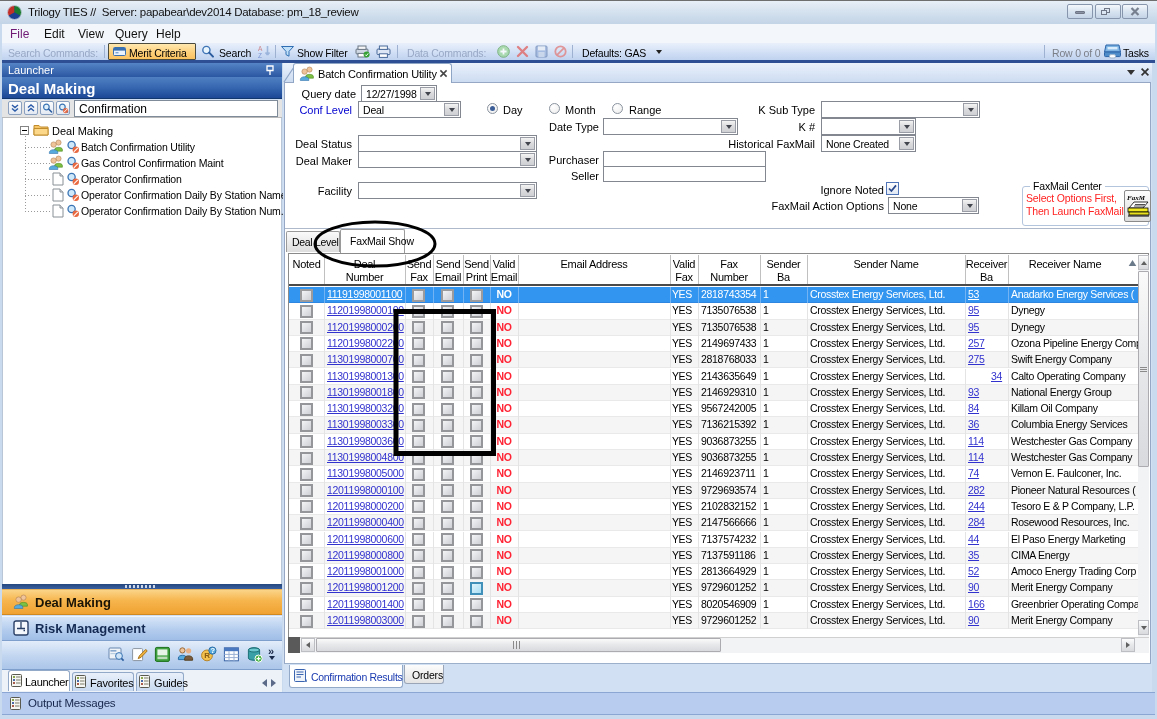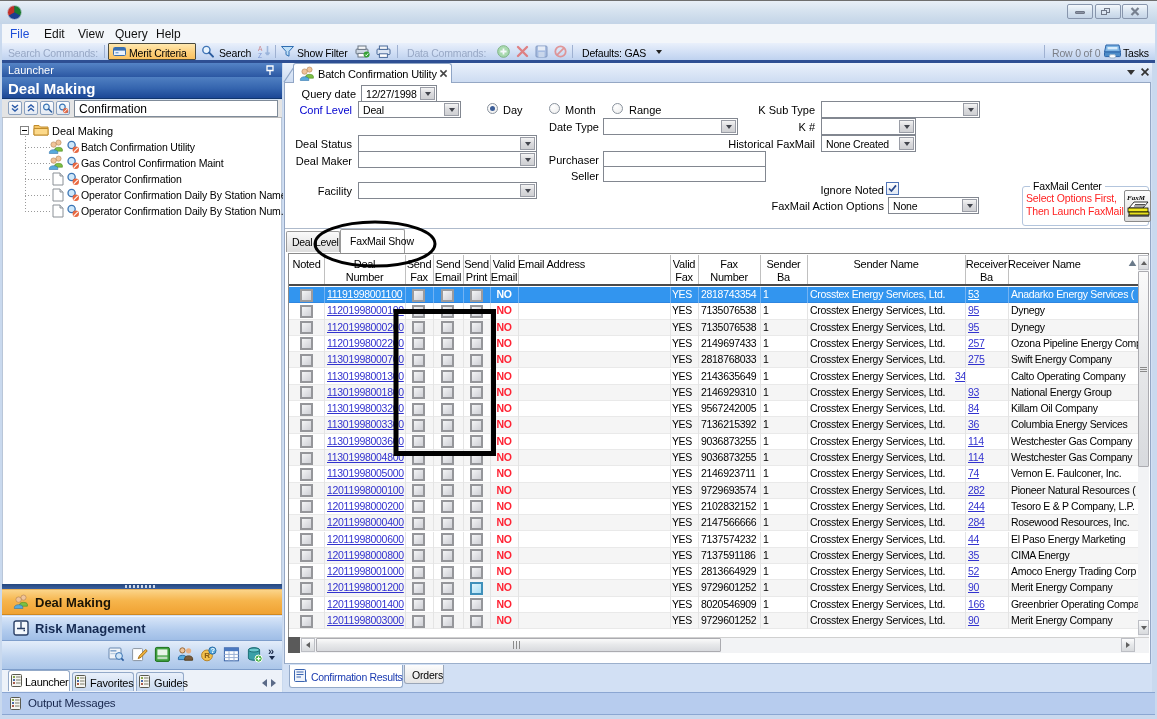--- a/index.html
+++ b/index.html
@@ -32,33 +32,34 @@
 <div class="abs" style="left:0;top:0;width:1157px;height:719px;background:#c9d9ee">
 
 <div class="abs" style="left:0;top:0;width:1157px;height:24px;background:linear-gradient(#e8eff7,#d5e2ef 45%,#c3d4e7);border-top:1px solid #6e6e6e"></div>
 <svg class="abs" style="left:7px;top:5px" width="15" height="15" viewBox="0 0 15 15">
  <circle cx="7.5" cy="7.5" r="7" fill="#15418c"></circle>
  <path d="M7.5 .5 A7 7 0 0 0 1.4 11 L7.5 7.5 Z" fill="#c03028"></path>
  <path d="M7.5 .5 A7 7 0 0 1 13.6 11 L7.5 7.5 Z" fill="#1a7a30"></path>
  <path d="M1.4 11 A7 7 0 0 0 13.6 11 L7.5 7.5 Z" fill="#1d3f8f"></path>
  <circle cx="7.5" cy="7.5" r="7" fill="none" stroke="#dde6f0" stroke-width="0.8"></circle>
 </svg>
+<div class="abs tt" style="left:28px;top:6px;font-size:11.5px;letter-spacing:-0.28px;color:#101010">Trilogy TIES //&nbsp; Server: papabear\dev2014 Database: pm_18_review</div>
 
 <div class="abs" style="left:1067px;top:4px;width:26px;height:15px;border:1px solid #8896ad;border-radius:2px;background:linear-gradient(#f4f8fc,#d8e4f0 50%,#c4d4e6)"></div>
 <div class="abs" style="left:1075px;top:11px;width:10px;height:3px;background:#8a93a3;border:1px solid #6f7787;border-radius:1px"></div>
 <div class="abs" style="left:1095px;top:4px;width:26px;height:15px;border:1px solid #8896ad;border-radius:2px;background:linear-gradient(#f4f8fc,#d8e4f0 50%,#c4d4e6)"></div>
 <div class="abs" style="left:1104px;top:8px;width:6px;height:5px;border:1px solid #6f7787;background:#dce6f2"></div>
 <div class="abs" style="left:1101px;top:10px;width:6px;height:5px;border:1px solid #6f7787;background:#dce6f2"></div>
 <div class="abs" style="left:1122px;top:4px;width:26px;height:15px;border:1px solid #8896ad;border-radius:2px;background:linear-gradient(#f4f8fc,#d8e4f0 50%,#c4d4e6)"></div>
 <svg class="abs" style="left:1130px;top:7px" width="10" height="9" viewBox="0 0 10 9">
       <path d="M1.5 1 L8.5 8 M8.5 1 L1.5 8" stroke="#77808f" stroke-width="2.2"></path>
     </svg>
 
 <div class="abs" style="left:2px;top:24px;width:1153px;height:19px;background:#f3f6fa"></div>
-<div class="abs tt" style="left:10px;top:27px;font-size:12px;color:#1d4ed8">File</div>
+<div class="abs tt" style="left:10px;top:27px;font-size:12px;color:#701a75">File</div>
 <div class="abs tt" style="left:44px;top:27px;font-size:12px;color:#111">Edit</div>
 <div class="abs tt" style="left:78px;top:27px;font-size:12px;color:#111">View</div>
 <div class="abs tt" style="left:115px;top:27px;font-size:12px;color:#111">Query</div>
 <div class="abs tt" style="left:156px;top:27px;font-size:12px;color:#111">Help</div>
 
 <div class="abs" style="left:2px;top:43px;width:1153px;height:17px;background:linear-gradient(#e9f0fb,#d4e1f6 50%,#bfd2ef)"></div>
 <div class="abs" style="left:2px;top:60px;width:1153px;height:3px;background:#2e4f93"></div>
 <div class="abs tt cmp2" style="left:8px;top:46.5px;color:#98a8c5;font-size:10.5px">Search Commands:</div>
 <div class="abs" style="left:104px;top:45px;width:1px;height:13px;background:#9fb1d1"></div>
 <div class="abs" style="left:108px;top:43px;width:88px;height:17px;border:1px solid #4b4b3f;background:linear-gradient(#ffe8b0,#fdd280 50%,#fbc15e);border-radius:1px"></div>
@@ -459,31 +460,31 @@
       <div class="abs tt" style="left:35px;top:3px;width:81px;text-align:center;color:#000">Deal</div>
       <div class="abs tt" style="left:35px;top:16px;width:81px;text-align:center;color:#000">Number</div>
       <div class="abs tt" style="left:116px;top:3px;width:28px;text-align:center;color:#000">Send</div>
       <div class="abs tt" style="left:116px;top:16px;width:28px;text-align:center;color:#000">Fax</div>
       <div class="abs tt" style="left:144px;top:3px;width:30px;text-align:center;color:#000">Send</div>
       <div class="abs tt" style="left:144px;top:16px;width:30px;text-align:center;color:#000">Email</div>
       <div class="abs tt" style="left:174px;top:3px;width:27px;text-align:center;color:#000">Send</div>
       <div class="abs tt" style="left:174px;top:16px;width:27px;text-align:center;color:#000">Print</div>
       <div class="abs tt" style="left:201px;top:3px;width:28px;text-align:center;color:#000">Valid</div>
       <div class="abs tt" style="left:201px;top:16px;width:28px;text-align:center;color:#000">Email</div>
-      <div class="abs tt" style="left:229px;top:3px;width:152px;text-align:left;color:#000">Email Address</div>
+      <div class="abs tt" style="left:229px;top:3px;width:152px;text-align:center;color:#000">Email Address</div>
       <div class="abs tt" style="left:381px;top:3px;width:28px;text-align:center;color:#000">Valid</div>
       <div class="abs tt" style="left:381px;top:16px;width:28px;text-align:center;color:#000">Fax</div>
       <div class="abs tt" style="left:409px;top:3px;width:62px;text-align:center;color:#000">Fax</div>
       <div class="abs tt" style="left:409px;top:16px;width:62px;text-align:center;color:#000">Number</div>
       <div class="abs tt" style="left:471px;top:3px;width:47px;text-align:center;color:#000">Sender</div>
       <div class="abs tt" style="left:471px;top:16px;width:47px;text-align:center;color:#000">Ba</div>
       <div class="abs tt" style="left:518px;top:3px;width:158px;text-align:center;color:#000">Sender Name</div>
       <div class="abs tt" style="left:676px;top:3px;width:43px;text-align:center;color:#000">Receiver</div>
       <div class="abs tt" style="left:676px;top:16px;width:43px;text-align:center;color:#000">Ba</div>
-      <div class="abs tt" style="left:719px;top:3px;width:114px;text-align:left;color:#000">Receiver Name</div>
+      <div class="abs tt" style="left:719px;top:3px;width:114px;text-align:center;color:#000">Receiver Name</div>
       <div class="abs" style="left:35px;top:0;width:1px;height:31px;background:#c0c0c0"></div>
       <div class="abs" style="left:116px;top:0;width:1px;height:31px;background:#c0c0c0"></div>
       <div class="abs" style="left:144px;top:0;width:1px;height:31px;background:#c0c0c0"></div>
       <div class="abs" style="left:174px;top:0;width:1px;height:31px;background:#c0c0c0"></div>
       <div class="abs" style="left:201px;top:0;width:1px;height:31px;background:#c0c0c0"></div>
       <div class="abs" style="left:229px;top:0;width:1px;height:31px;background:#c0c0c0"></div>
       <div class="abs" style="left:381px;top:0;width:1px;height:31px;background:#c0c0c0"></div>
       <div class="abs" style="left:409px;top:0;width:1px;height:31px;background:#c0c0c0"></div>
       <div class="abs" style="left:471px;top:0;width:1px;height:31px;background:#c0c0c0"></div>
       <div class="abs" style="left:518px;top:0;width:1px;height:31px;background:#c0c0c0"></div>
@@ -630,21 +631,21 @@
         <div class="gcb " style="left:11px;top:1.5px"></div>
         <div class="abs tt" style="left:38px;top:1px;color:#3232cf;text-decoration:underline">11301998001300</div>
         <div class="gcb " style="left:123px;top:1.5px"></div>
         <div class="gcb " style="left:152px;top:1.5px"></div>
         <div class="gcb " style="left:181px;top:1.5px"></div>
         <div class="abs tt" style="left:201px;top:1px;width:28px;text-align:center;color:#ff2233;font-weight:bold">NO</div>
         <div class="abs tt" style="left:381px;top:1px;width:22px;text-align:right;color:#000">YES</div>
         <div class="abs tt" style="left:412px;top:1px;color:#000">2143635649</div>
         <div class="abs tt" style="left:474px;top:1px;color:#000">1</div>
         <div class="abs tt" style="left:521px;top:1px;color:#000">Crosstex Energy Services, Ltd.</div>
-        <div class="abs tt" style="left:666px;top:1px;color:#3232cf;text-decoration:underline">34</div>
+        <div class="abs tt" style="left:702px;top:1px;color:#3232cf;text-decoration:underline">34</div>
         <div class="abs tt" style="left:722px;top:1px;color:#000">Calto Operating Company</div>
         <div class="abs" style="left:35px;top:0;width:1px;height:16.3px;background:#e4e4e4"></div>
         <div class="abs" style="left:116px;top:0;width:1px;height:16.3px;background:#e4e4e4"></div>
         <div class="abs" style="left:144px;top:0;width:1px;height:16.3px;background:#e4e4e4"></div>
         <div class="abs" style="left:174px;top:0;width:1px;height:16.3px;background:#e4e4e4"></div>
         <div class="abs" style="left:201px;top:0;width:1px;height:16.3px;background:#e4e4e4"></div>
         <div class="abs" style="left:229px;top:0;width:1px;height:16.3px;background:#e4e4e4"></div>
         <div class="abs" style="left:381px;top:0;width:1px;height:16.3px;background:#e4e4e4"></div>
         <div class="abs" style="left:409px;top:0;width:1px;height:16.3px;background:#e4e4e4"></div>
         <div class="abs" style="left:471px;top:0;width:1px;height:16.3px;background:#e4e4e4"></div>

